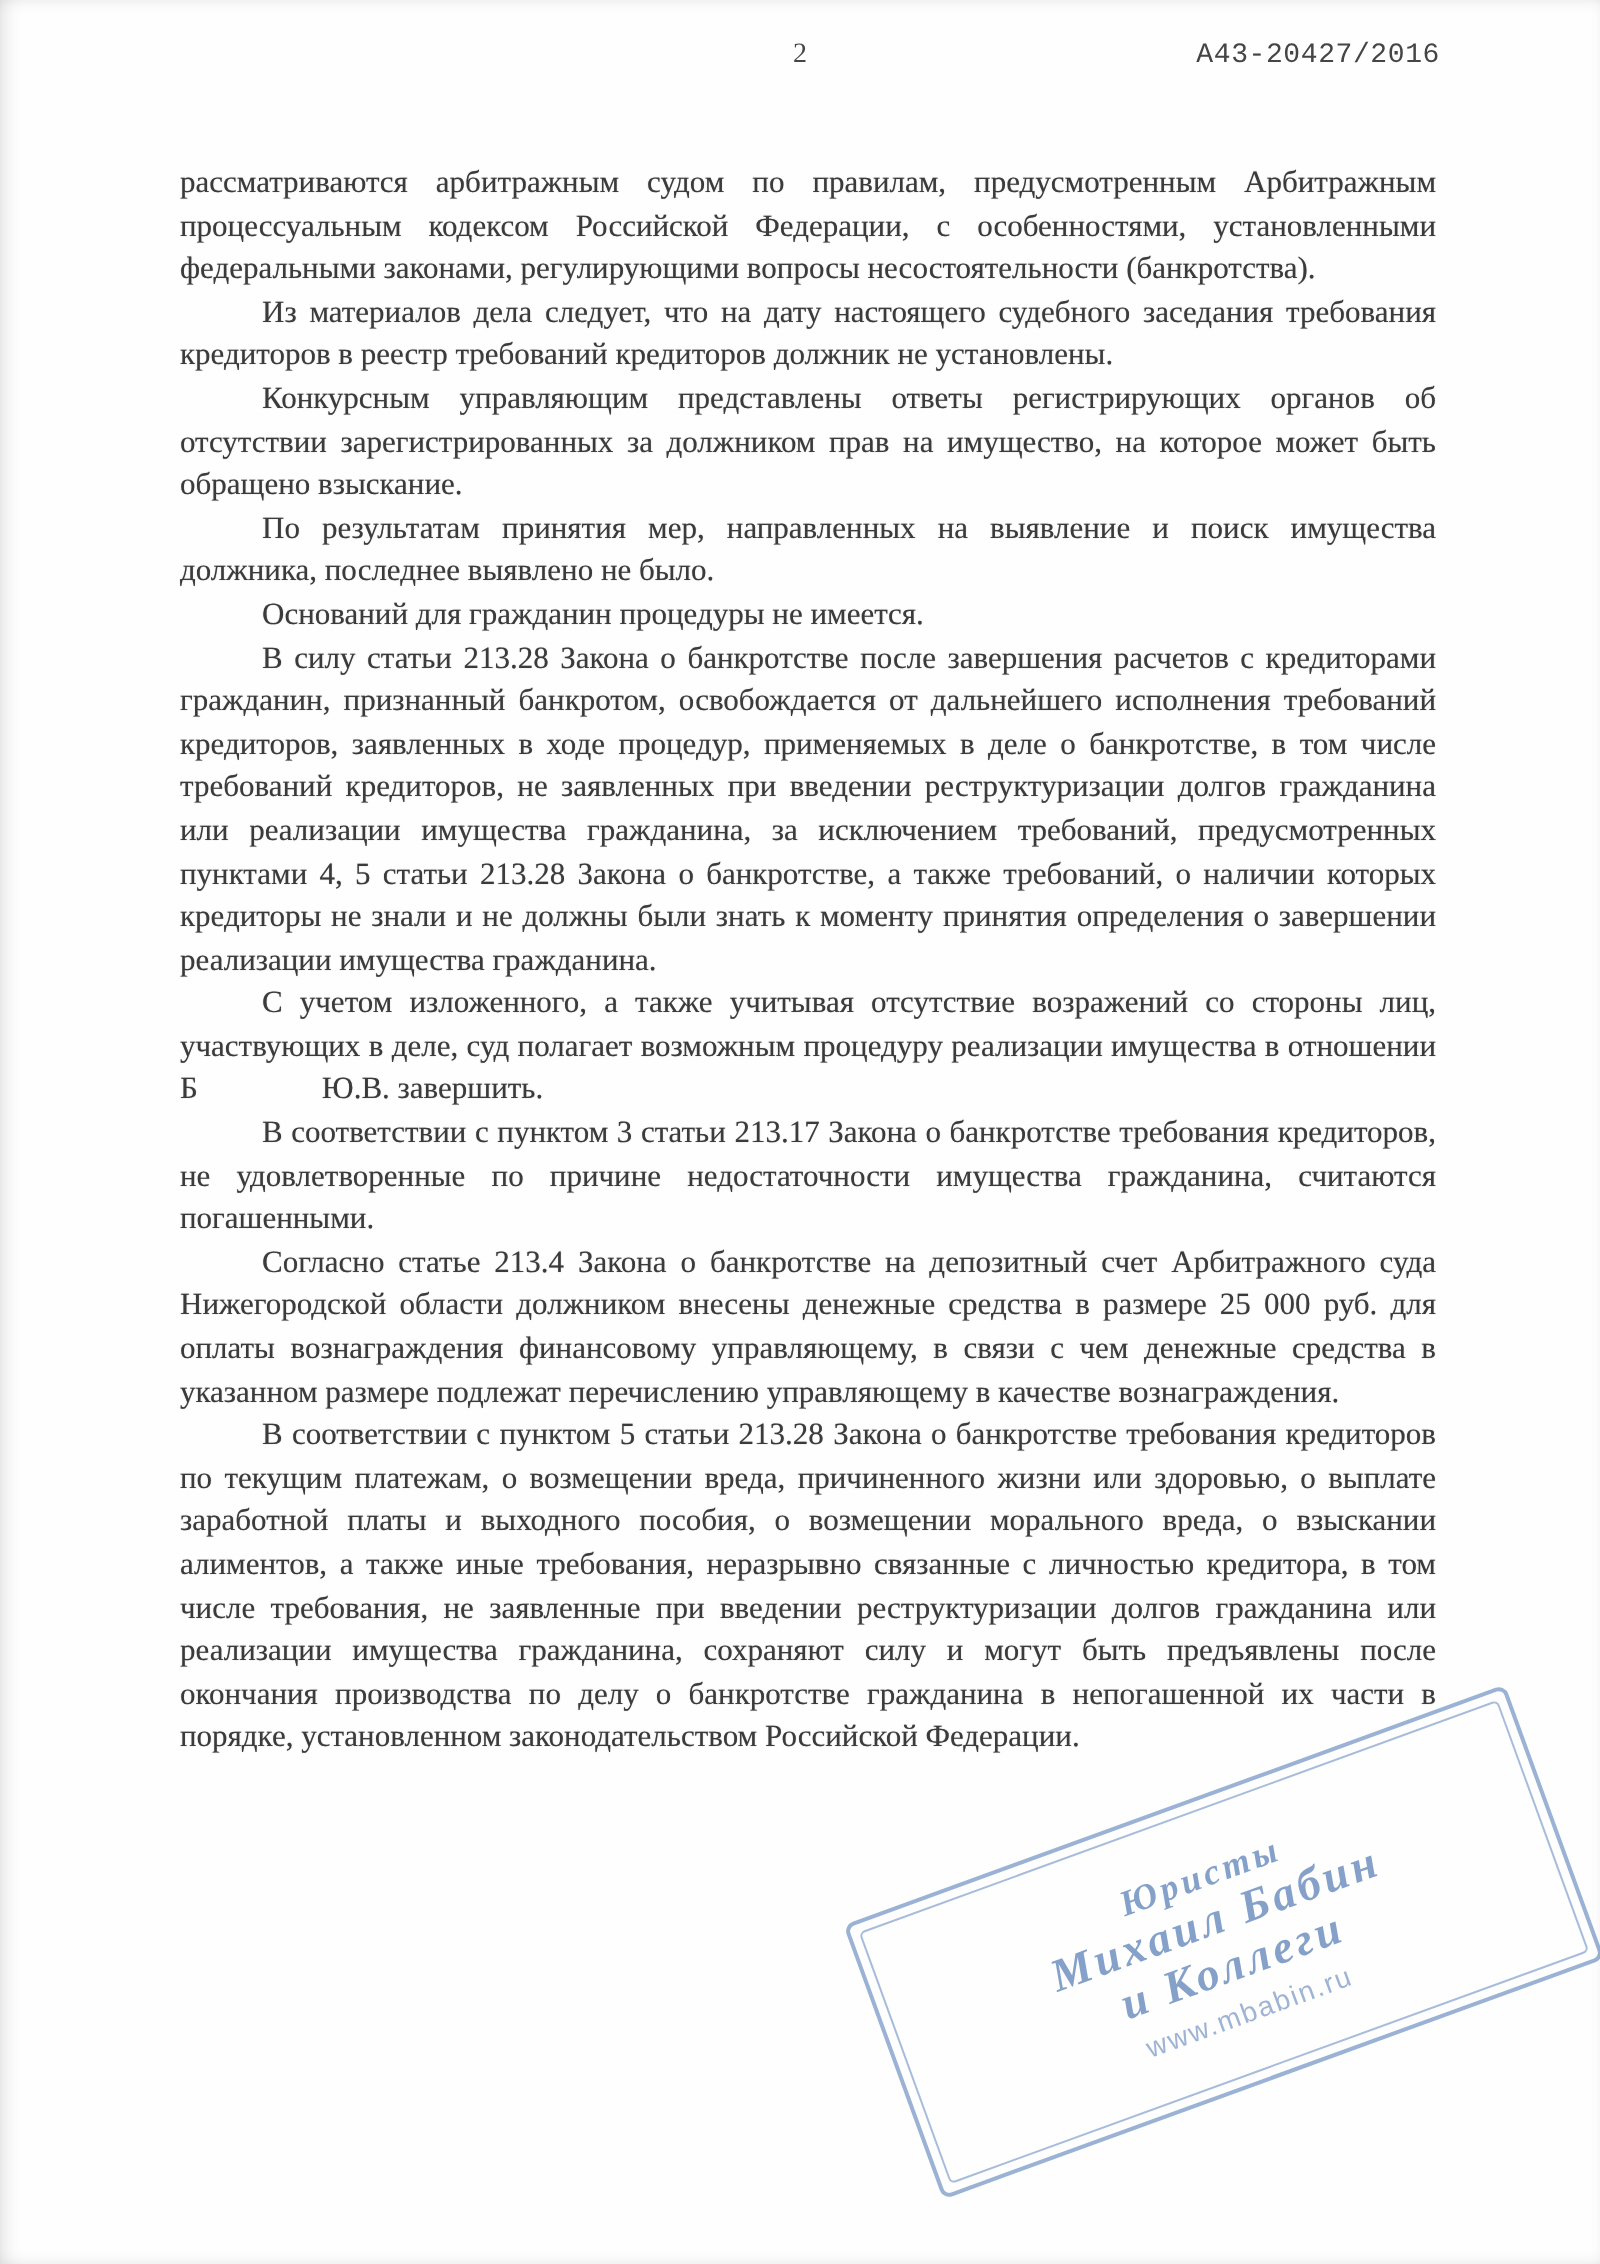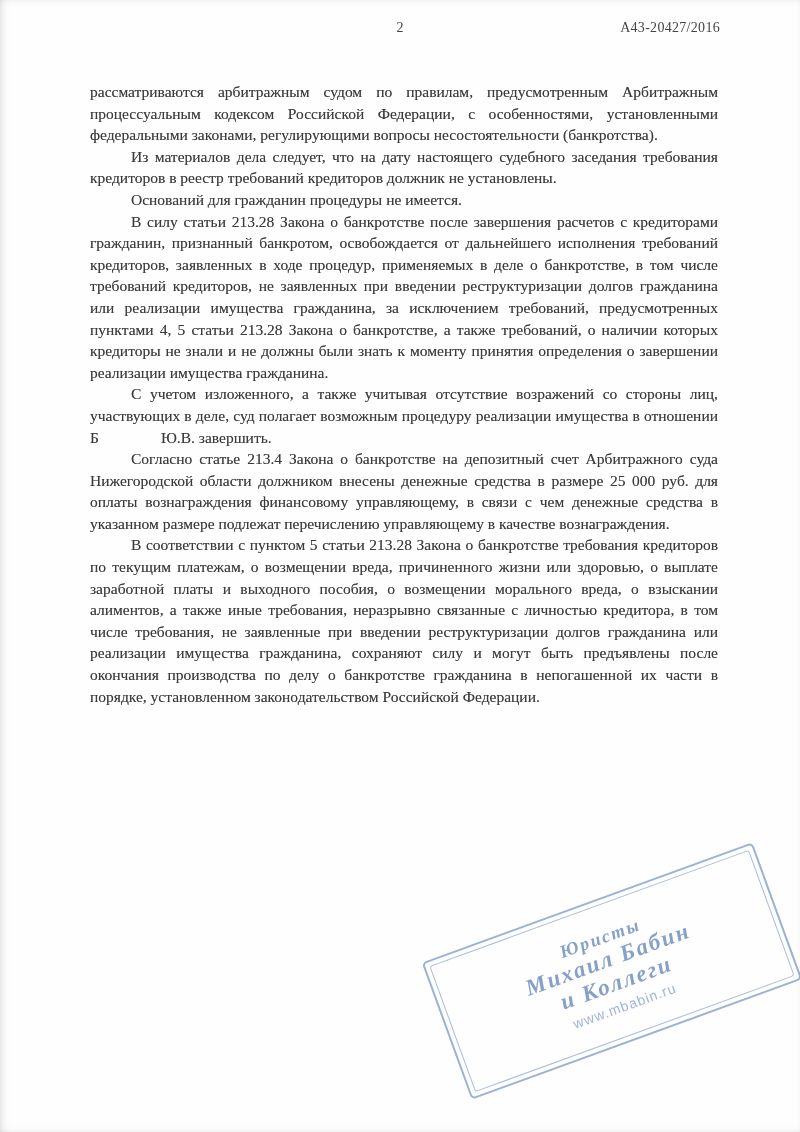--- a/index.html
+++ b/index.html
@@ -36,20 +36,21 @@
   .page-number {
     position: absolute;
     left: 0;
     right: 0;
     text-align: center;
   }
   .case-number {
     position: absolute;
     right: 80px;
     letter-spacing: 0.3px;
+    font-family: Liberation Mono, monospace;
   }
   .doc-body {
     position: absolute;
     left: 90px;
     top: 81px;
     width: 628px;
     font-size: 15.5px;
     line-height: 21.6px;
     color: #3b3b3b;
     text-align: justify;
@@ -108,23 +109,26 @@
 <div class="page">
 
   <header class="page-header">
     <span class="page-number">2</span>
     <span class="case-number">А43-20427/2016</span>
   </header>
 
   <main class="doc-body" id="doc-body">
       <p class="para no-indent">рассматриваются арбитражным судом по правилам, предусмотренным Арбитражным процессуальным кодексом Российской Федерации, с особенностями, установленными федеральными законами, регулирующими вопросы несостоятельности (банкротства).</p>
       <p class="para">Из материалов дела следует, что на дату настоящего судебного заседания требования кредиторов в реестр требований кредиторов должник не установлены.</p>
+      <p class="para">Конкурсным управляющим представлены ответы регистрирующих органов об отсутствии зарегистрированных за должником прав на имущество, на которое может быть обращено взыскание.</p>
+      <p class="para">По результатам принятия мер, направленных на выявление и поиск имущества должника, последнее выявлено не было.</p>
       <p class="para">Оснований для гражданин процедуры не имеется.</p>
       <p class="para">В силу статьи 213.28 Закона о банкротстве после завершения расчетов с кредиторами гражданин, признанный банкротом, освобождается от дальнейшего исполнения требований кредиторов, заявленных в ходе процедур, применяемых в деле о банкротстве, в том числе требований кредиторов, не заявленных при введении реструктуризации долгов гражданина или реализации имущества гражданина, за исключением требований, предусмотренных пунктами 4, 5 статьи 213.28 Закона о банкротстве, а также требований, о наличии которых кредиторы не знали и не должны были знать к моменту принятия определения о завершении реализации имущества гражданина.</p>
       <p class="para">С учетом изложенного, а также учитывая отсутствие возражений со стороны лиц, участвующих в деле, суд полагает возможным процедуру реализации имущества в отношении Б&nbsp;&nbsp;&nbsp;&nbsp;&nbsp;&nbsp;&nbsp;&nbsp;&nbsp;&nbsp;&nbsp;&nbsp;&nbsp;&nbsp;&nbsp;&nbsp;Ю.В. завершить.</p>
+      <p class="para">В соответствии с пунктом 3 статьи 213.17 Закона о банкротстве требования кредиторов, не удовлетворенные по причине недостаточности имущества гражданина, считаются погашенными.</p>
       <p class="para">Согласно статье 213.4 Закона о банкротстве на депозитный счет Арбитражного суда Нижегородской области должником внесены денежные средства в размере 25 000 руб. для оплаты вознаграждения финансовому управляющему, в связи с чем денежные средства в указанном размере подлежат перечислению управляющему в качестве вознаграждения.</p>
       <p class="para">В соответствии с пунктом 5 статьи 213.28 Закона о банкротстве требования кредиторов по текущим платежам, о возмещении вреда, причиненного жизни или здоровью, о выплате заработной платы и выходного пособия, о возмещении морального вреда, о взыскании алиментов, а также иные требования, неразрывно связанные с личностью кредитора, в том числе требования, не заявленные при введении реструктуризации долгов гражданина или реализации имущества гражданина, сохраняют силу и могут быть предъявлены после окончания производства по делу о банкротстве гражданина в непогашенной их части в порядке, установленном законодательством Российской Федерации.</p>
     </main>
 
   <div class="stamp">
     <div class="stamp-inner">
       <div class="stamp-l1">Юристы</div>
       <div class="stamp-l2">Михаил Бабин</div>
       <div class="stamp-l3">и Коллеги</div>
       <div class="stamp-url">www.mbabin.ru</div>

